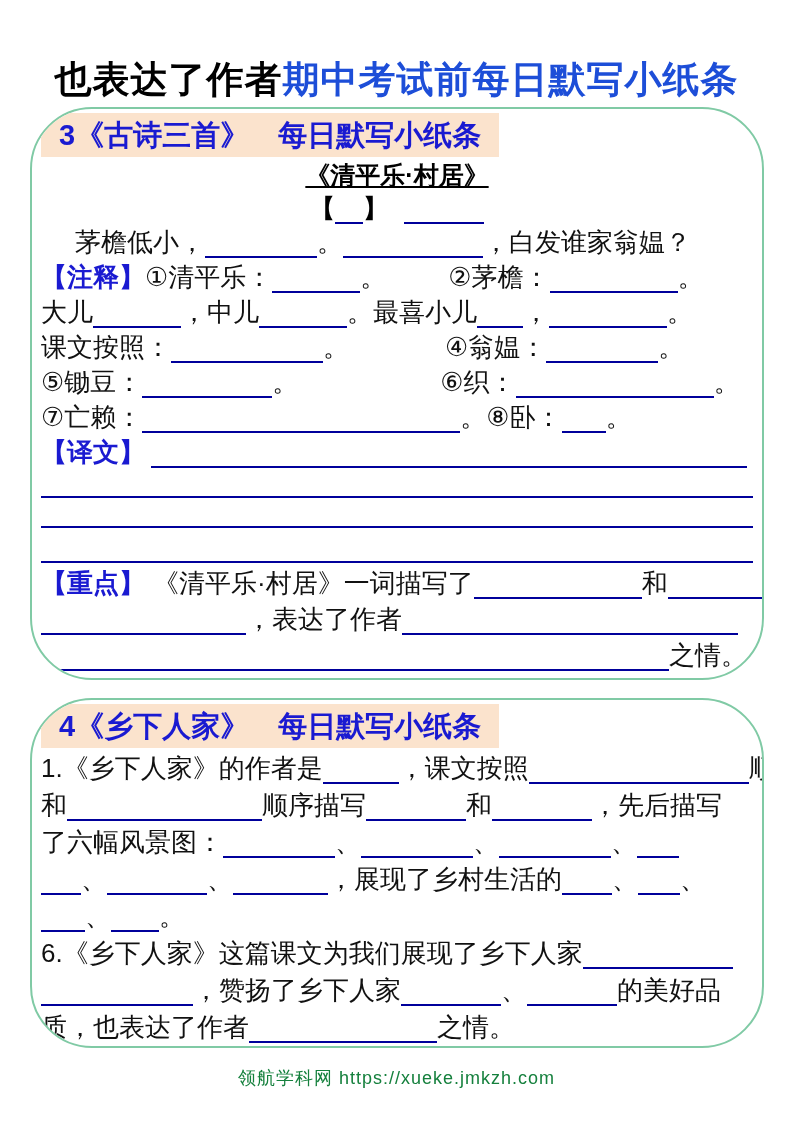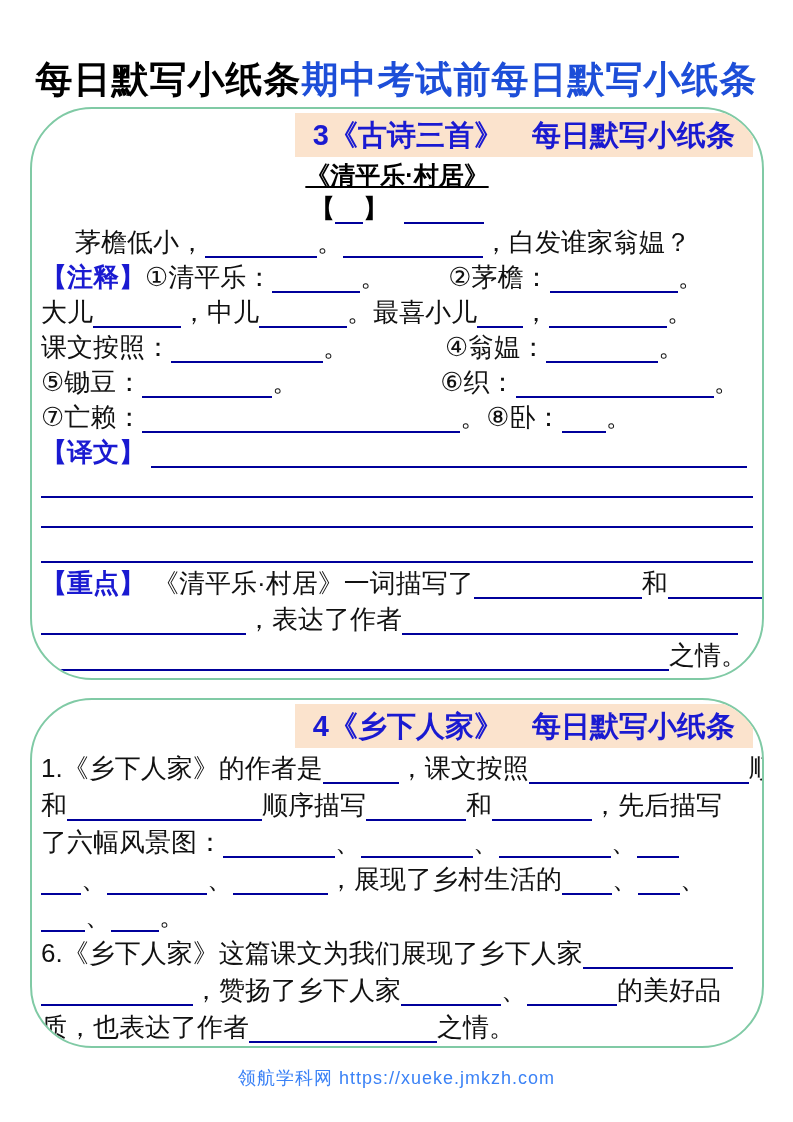--- a/index.html
+++ b/index.html
@@ -13,48 +13,48 @@
     font-size:37px;font-weight:bold;white-space:nowrap;letter-spacing:1px;color:#000;
   }
   .page-title .red{color:#1d4ed8;}
   .box{
     position:absolute;left:30px;width:734px;box-sizing:border-box;
     border:2.5px solid #80caa5;border-radius:62px;background:#fff;
     padding:2px 9px 0 9px;overflow:hidden;
   }
   #box1{top:107px;height:573px;}
   #box2{top:698px;height:350px;}
-  .header-row{text-align:right;height:46px;margin-top:2px;}
+  .header-row{text-align:left;height:46px;margin-top:2px;}
   .box-header{
     display:inline-block;background:#fbe3cd;color:#1a1ad1;
     font-weight:bold;font-size:29px;line-height:44px;padding:0 18px;white-space:nowrap;
   }
   .poem-title{text-align:center;font-size:25px;font-weight:bold;height:32px;line-height:32px;color:#000;text-decoration:underline;}
   .line{height:35px;line-height:35px;font-size:26px;white-space:nowrap;color:#111;}
   #box2 .line{height:37px;line-height:37px;}
   .line.center{text-align:center;font-size:25px;font-weight:bold;height:34px;line-height:34px;color:#000;}
   .line.short{height:25px;line-height:25px;}
   .line.key{height:36px;line-height:36px;}
   .blank{
     display:inline-block;height:12px;border-bottom:2.5px solid #00009b;
     vertical-align:-7px;
   }
   .gap{display:inline-block;height:1px;}
   .seg{white-space:pre;}
   .label{color:#1a1ad1;font-weight:bold;}
   .footer{
     position:absolute;top:1066px;left:0;width:100%;text-align:center;
-    font-size:18px;color:#3b82f6;letter-spacing:1px;
+    font-size:18px;color:#15803d;letter-spacing:1px;
   }
 </style>
 </head>
 <body>
 
 <div class="page-title">
-  <span>每日默写小纸条</span><span class="red">期中考试前每日默写小纸条</span>
+  <span>也表达了作者</span><span class="red">期中考试前每日默写小纸条</span>
 </div>
 
 <div class="box" id="box1">
   <div class="header-row">
     <span class="box-header">3《古诗三首》　每日默写小纸条</span>
   </div>
   <div class="poem-title">《清平乐·村居》</div>
   <div class="line center"><span class="seg">【</span><span class="blank" style="width: 28px;"></span><span class="seg">】</span><span class="gap" style="width: 16px;"></span><span class="blank" style="width: 80px;"></span></div>
   <div class="line"><span class="gap" style="width: 34px;"></span><span class="seg">茅檐低小，</span><span class="blank" style="width: 112px;"></span><span class="seg">。</span><span class="blank" style="width: 140px;"></span><span class="seg">，白发谁家翁媪？</span></div>
   <div class="line"><span class="seg label">【注释】</span><span class="seg">①清平乐：</span><span class="blank" style="width: 88px;"></span><span class="seg">。</span><span class="gap" style="width: 62px;"></span><span class="seg">②茅檐：</span><span class="blank" style="width: 128px;"></span><span class="seg">。</span></div>

